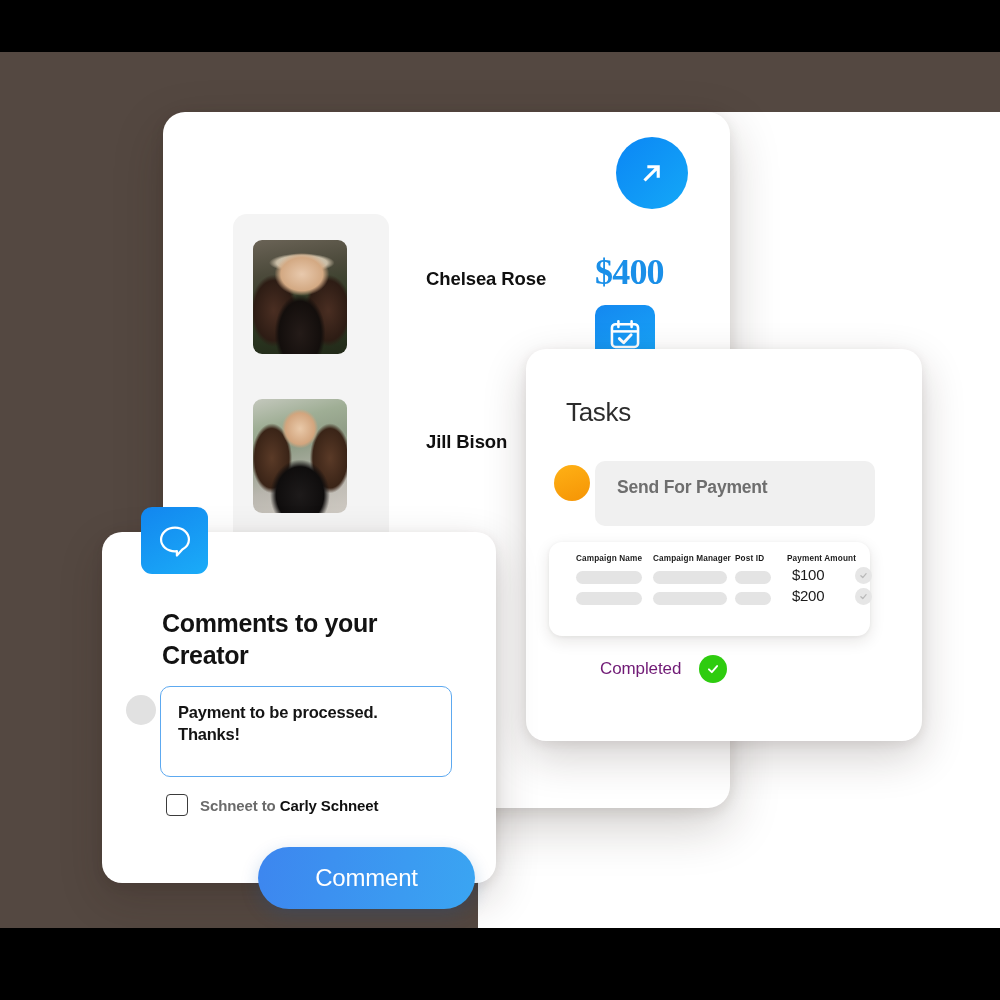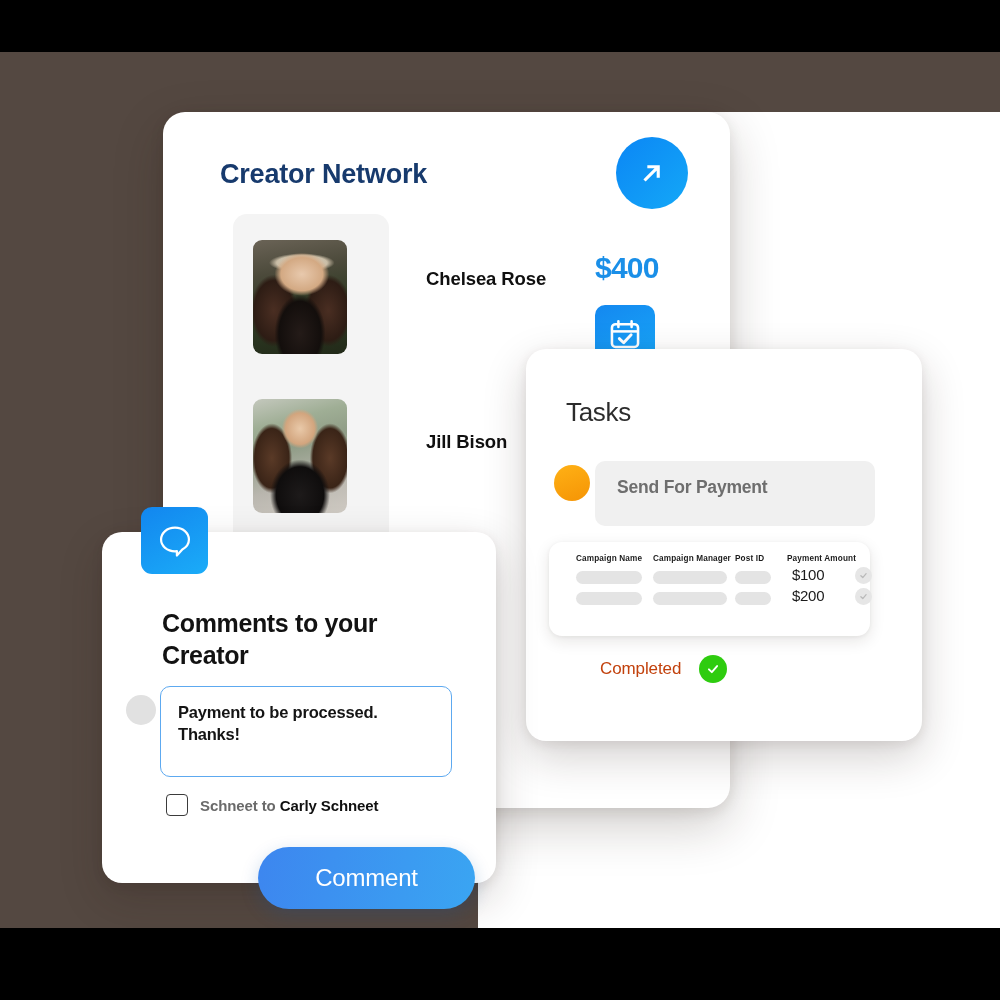--- a/index.html
+++ b/index.html
@@ -145,24 +145,25 @@
     color: #101010;
     letter-spacing: -0.1px;
   }
   .name-1 { left: 263px; top: 156px; }
   .name-2 { left: 263px; top: 319px; }
 
   .amount {
     position: absolute;
     left: 432px;
     top: 139px;
-    font-size: 30px;
+    font-size: 36px;
     font-weight: 800;
     color: #1a8fe8;
     letter-spacing: -0.8px;
+    font-family: Liberation Serif, serif;
   }
 
   .calendar-icon {
     position: absolute;
     left: 432px;
     top: 193px;
     width: 60px; height: 60px;
     border-radius: 10px;
     background: linear-gradient(150deg, #1488f0 0%, #18a7f7 100%);
     display: flex; align-items: center; justify-content: center;
@@ -282,21 +283,21 @@
     position: absolute;
     left: 74px;
     top: 306px;
     display: flex;
     align-items: center;
     gap: 18px;
   }
   .completed-label {
     font-size: 17px;
     font-weight: 400;
-    color: #c2410c;
+    color: #701a75;
     letter-spacing: -0.1px;
   }
   .completed-badge {
     width: 28px; height: 28px;
     border-radius: 50%;
     background: #2ecc0f;
     display: flex; align-items: center; justify-content: center;
   }
   .completed-badge svg { width: 14px; height: 14px; }
 
@@ -408,21 +409,20 @@
 <div id="stage">
 
   <div class="bar-top"></div>
   <div class="bg-canvas"></div>
   <div class="bar-bottom"></div>
 
   <div class="page-panel"></div>
 
   <div class="creator-card">
 
-    <div class="creator-title">Creator Network</div>
 
     <div class="arrow-btn">
       <svg viewBox="0 0 24 24">
         <path d="M7.5 16.5 L16 8 M9.8 7.6 L16.4 7.6 L16.4 14.2" fill="none" stroke="#ffffff" stroke-width="2.2" stroke-linecap="square" stroke-linejoin="miter"></path>
       </svg>
     </div>
 
     <div class="creator-rail">
 
       <div class="avatar-box avatar-1">

